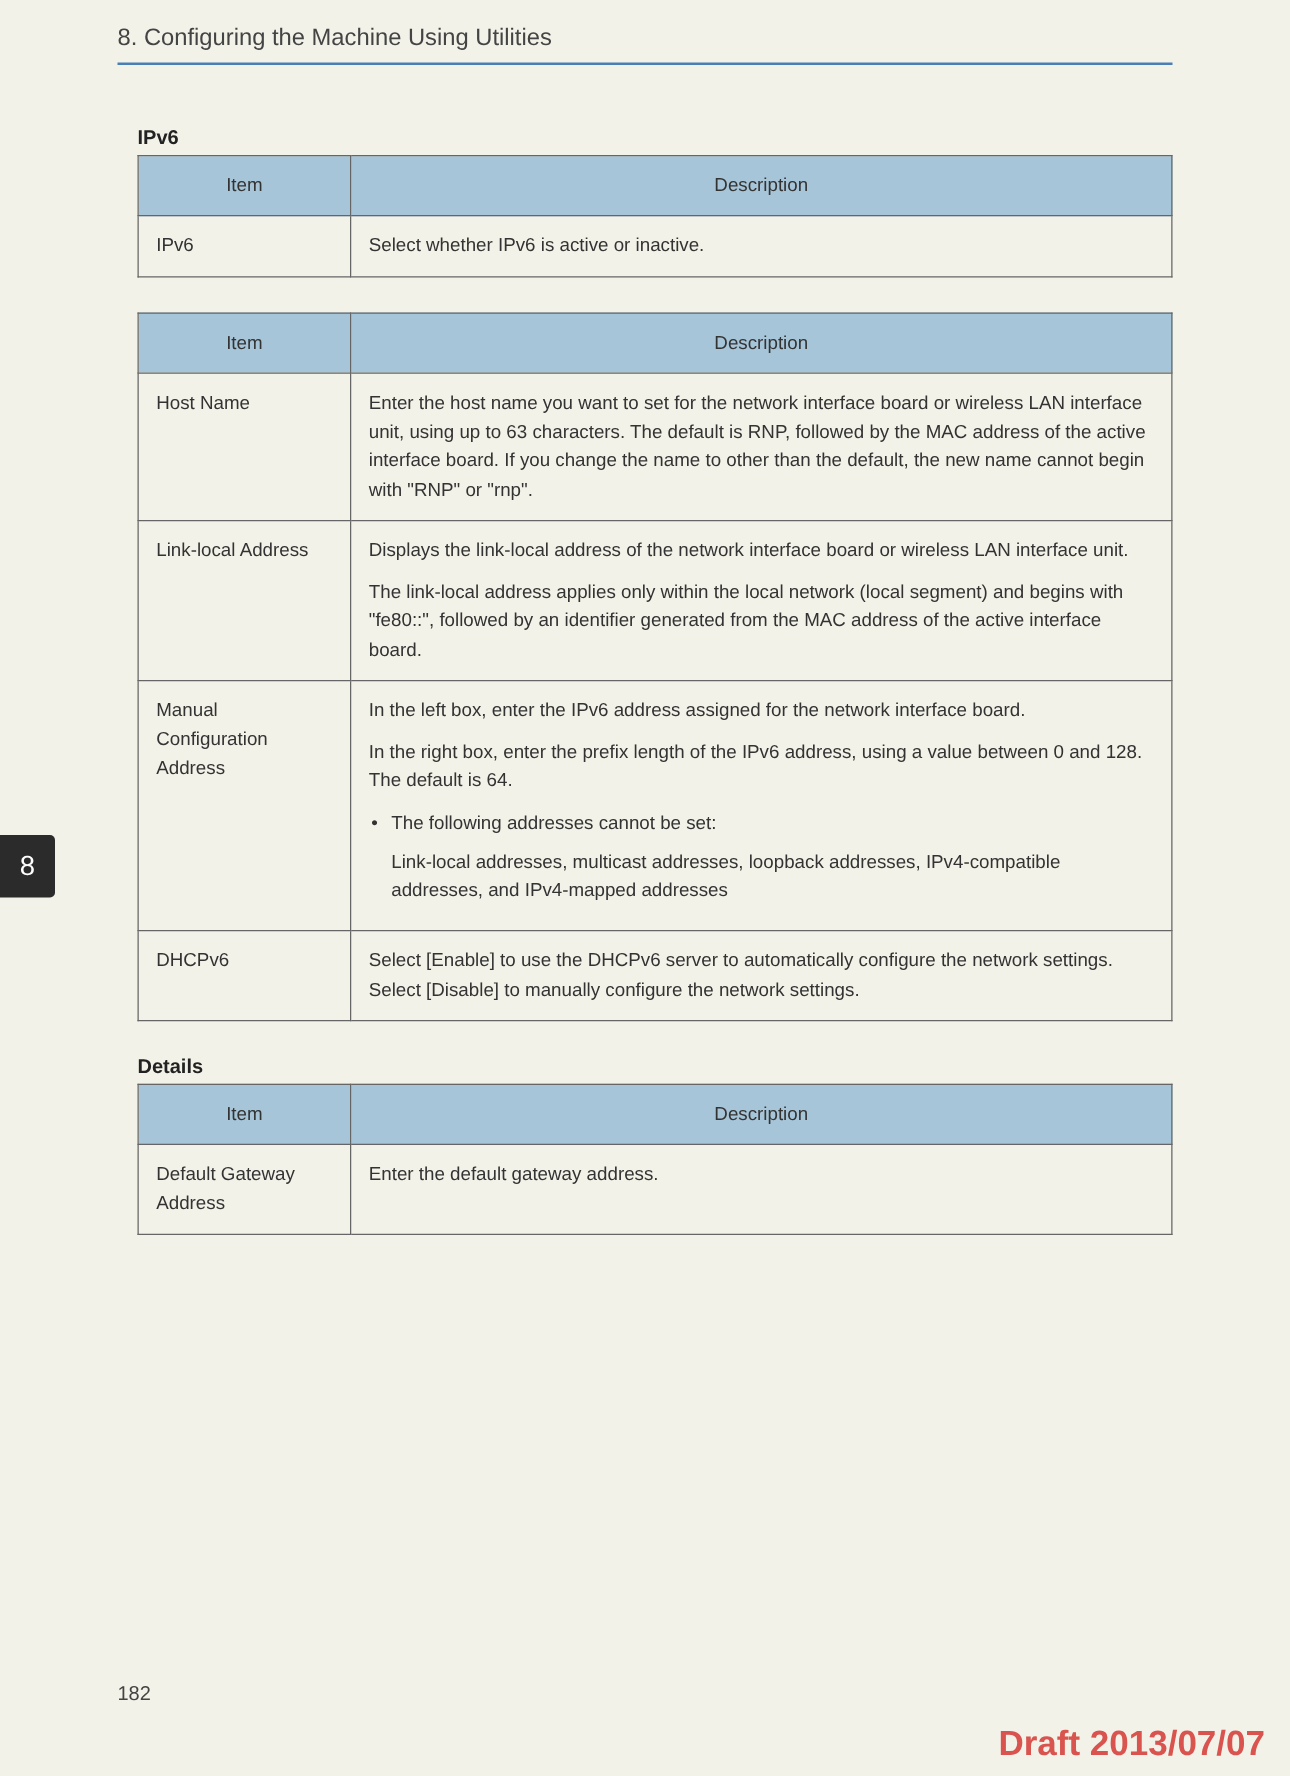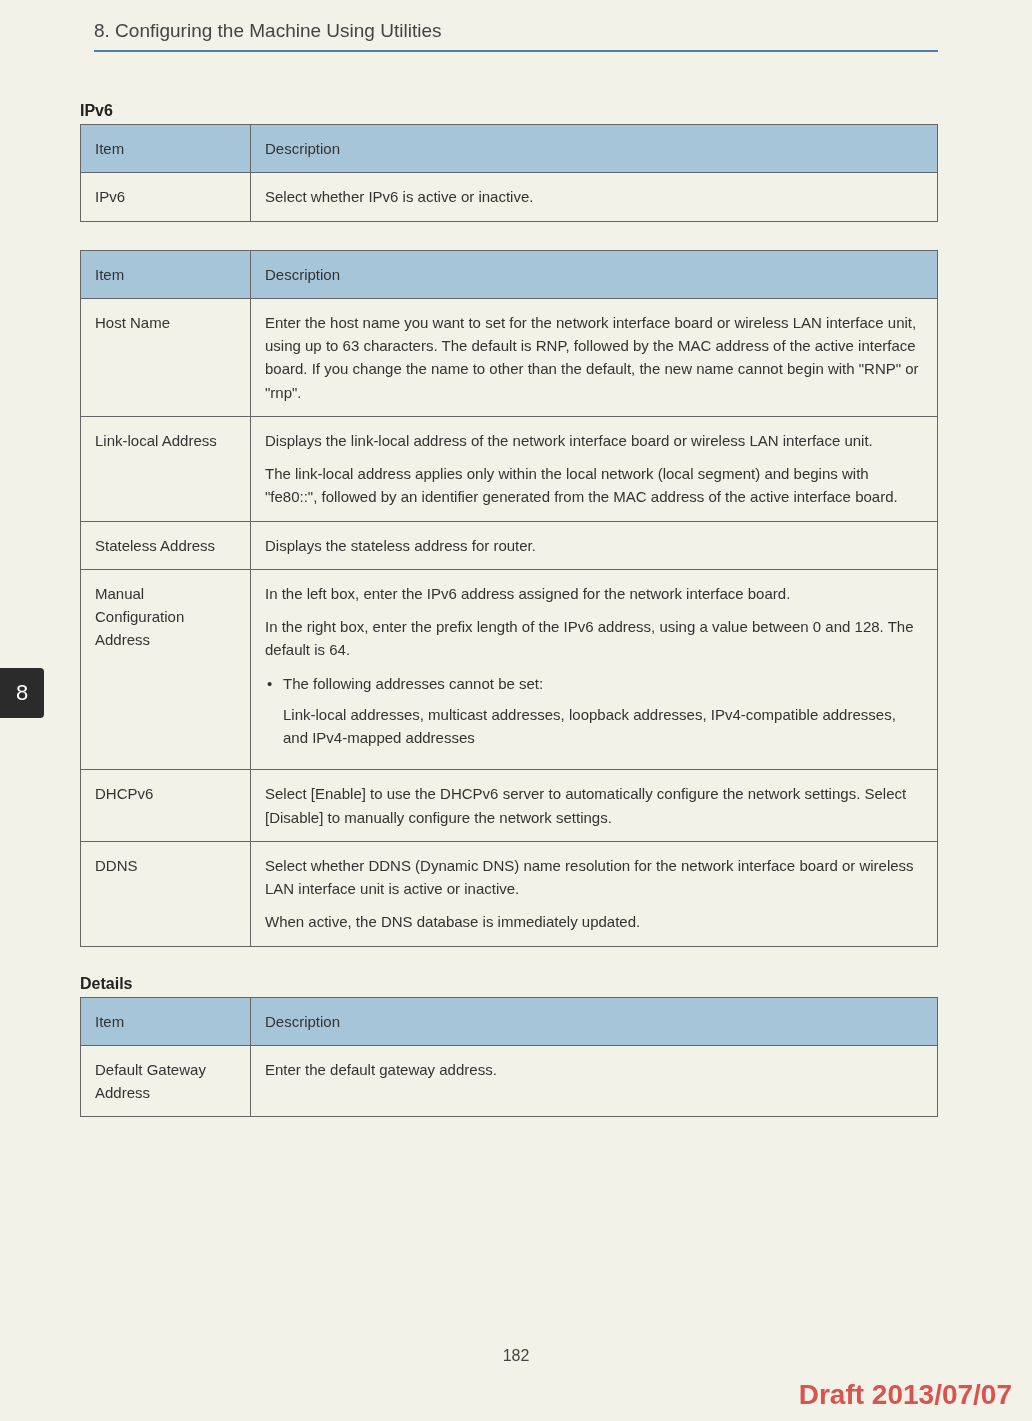--- a/index.html
+++ b/index.html
@@ -23,21 +23,21 @@
       color: #444;
     }
     
     .header-rule {
       margin: 0 94px 0 94px;
       border: none;
       border-top: 2px solid #4a7fb5;
     }
     
     .content {
-      padding: 50px 94px 0 80px;
+      padding: 50px 94px 0 110px;
     }
     
     .section-title {
       font-size: 16px;
       font-weight: bold;
       color: #222;
       margin-bottom: 4px;
     }
     
     .config-table {
@@ -52,20 +52,21 @@
       padding: 12px 14px;
       text-align: left;
       vertical-align: top;
       font-size: 15px;
       line-height: 1.55;
     }
     
     .config-table th {
       background-color: #a7c5d8;
       font-weight: normal;
+      text-align: center;
       color: #333;
     }
     
     .config-table .col-item {
       width: 170px;
     }
     
     .config-table td p {
       margin-bottom: 10px;
     }
@@ -111,21 +112,21 @@
       border-bottom-right-radius: 4px;
     }
     
     .page-footer {
       position: absolute;
       bottom: 56px;
       left: 0;
       right: 0;
       padding: 0 94px;
       display: flex;
-      justify-content: center;
+      justify-content: flex-start;
       font-size: 14px;
       color: #444;
     }
     
     .page-number {
       font-size: 16px;
     }
     
     .footer-filename {
       font-size: 14px;
@@ -182,49 +183,38 @@
       <tr>
         <td>Host Name</td>
         <td>Enter the host name you want to set for the network interface board or wireless LAN interface unit, using up to 63 characters. The default is RNP, followed by the MAC address of the active interface board. If you change the name to other than the default, the new name cannot begin with "RNP" or "rnp".</td>
       </tr>
       <tr>
         <td>Link-local Address</td>
         <td>
           <p>Displays the link-local address of the network interface board or wireless LAN interface unit.</p>
           <p>The link-local address applies only within the local network (local segment) and begins with "fe80::", followed by an identifier generated from the MAC address of the active interface board.</p>
         </td>
-      </tr>
-      <tr>
-        <td>Stateless Address</td>
-        <td>Displays the stateless address for router.</td>
       </tr>
       <tr>
         <td>Manual Configuration Address</td>
         <td>
           <p>In the left box, enter the IPv6 address assigned for the network interface board.</p>
           <p>In the right box, enter the prefix length of the IPv6 address, using a value between 0 and 128. The default is 64.</p>
           <ul>
             <li>
               <span>The following addresses cannot be set:</span>
               <div class="sub-text">Link-local addresses, multicast addresses, loopback addresses, IPv4-compatible addresses, and IPv4-mapped addresses</div>
             </li>
           </ul>
         </td>
       </tr>
       <tr>
         <td>DHCPv6</td>
         <td>Select [Enable] to use the DHCPv6 server to automatically configure the network settings. Select [Disable] to manually configure the network settings.</td>
       </tr>
-      <tr>
-        <td>DDNS</td>
-        <td>
-          <p>Select whether DDNS (Dynamic DNS) name resolution for the network interface board or wireless LAN interface unit is active or inactive.</p>
-          <p>When active, the DNS database is immediately updated.</p>
-        </td>
-      </tr>
     </tbody>
   </table>
 
   <div class="section-title">Details</div>
   <table class="config-table">
     <thead>
       <tr>
         <th class="col-item">Item</th>
         <th>Description</th>
       </tr>

